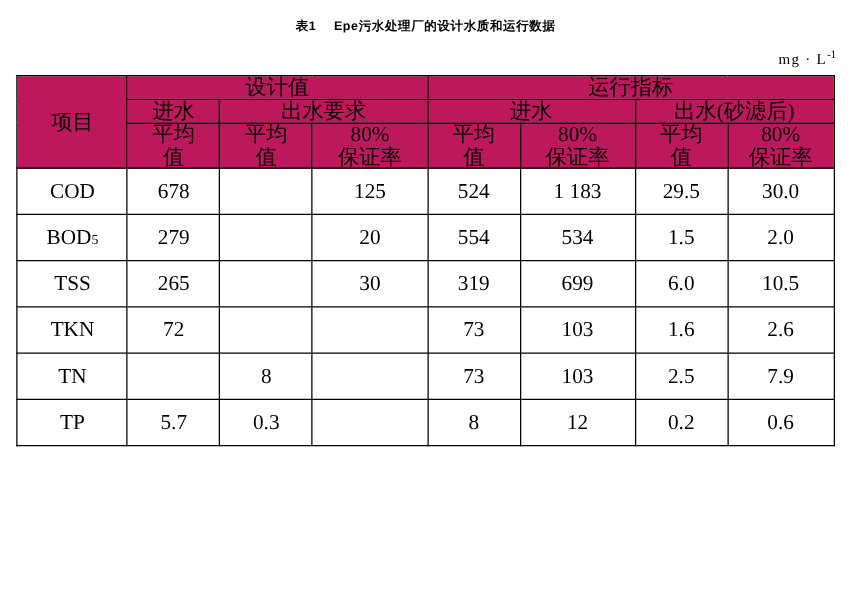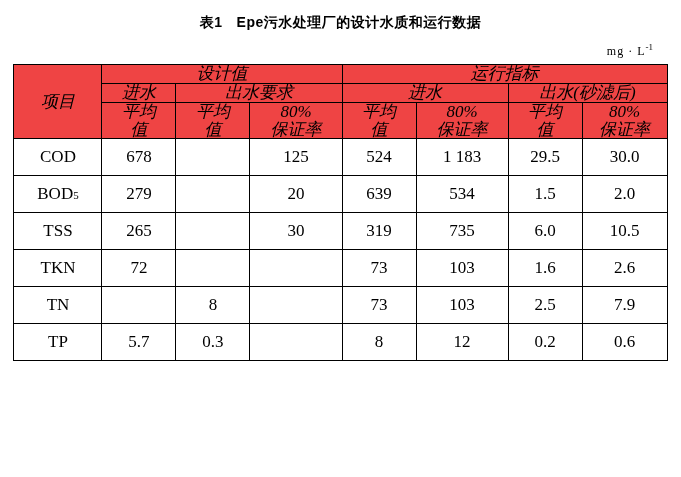--- a/index.html
+++ b/index.html
@@ -16,32 +16,32 @@
     overflow: hidden;
   }
   .page {
     width: 681px;
     height: 477px;
     position: relative;
     box-sizing: border-box;
   }
   .caption {
     text-align: center;
-    font-size: 14px;
+    font-size: 10px;
     font-weight: bold;
     font-family: "Liberation Sans", "DejaVu Sans", sans-serif;
     padding-top: 14px;
     letter-spacing: 0.5px;
   }
   .caption .cap-num {
     margin-right: 14px;
   }
   .unit-line {
     text-align: right;
-    padding-right: 28px;
+    padding-right: 12px;
     padding-top: 10px;
     font-size: 12px;
     font-family: "Liberation Serif", "DejaVu Serif", serif;
     height: 16px;
     margin-left: 28px;
   }
   .unit-line .unit {
     letter-spacing: 1px;
   }
   .unit-line sup {
@@ -58,22 +58,21 @@
     border: 1px solid #000000;
     text-align: center;
     vertical-align: middle;
     font-size: 17px;
     font-weight: normal;
     font-family: "Liberation Serif", "DejaVu Serif", serif;
     padding: 0;
     line-height: 1.05;
   }
   table.data thead td {
-    background: #ef4444;
-    font-style: italic;
+    background: #be185d;
   }
   .outer-top  { border-top-width: 2px; }
   .outer-left { border-left-width: 2px; }
   .outer-right{ border-right-width: 2px; }
   .outer-bot  { border-bottom-width: 2px; }
   .hdr-item { font-size: 17px; margin-top: 48px; }
   .hdr-big  { font-size: 17px; }
   .two-line { line-height: 1.12; }
   .rowlabel { font-size: 17px; }
   .rowlabel sub { font-size: 11px; vertical-align: baseline; }
@@ -156,32 +155,32 @@
         <td class="thick-sep">524</td>
         <td>1 183</td>
         <td>29.5</td>
         <td class="outer-right">30.0</td>
       </tr>
       <tr>
         <td class="rowlabel outer-left"><span>BOD</span><sub>5</sub></td>
         <td>279</td>
         <td></td>
         <td>20</td>
-        <td class="thick-sep">639</td>
+        <td class="thick-sep">554</td>
         <td>534</td>
         <td>1.5</td>
         <td class="outer-right">2.0</td>
       </tr>
       <tr>
         <td class="rowlabel outer-left"><span>TSS</span><sub></sub></td>
         <td>265</td>
         <td></td>
         <td>30</td>
         <td class="thick-sep">319</td>
-        <td>735</td>
+        <td>699</td>
         <td>6.0</td>
         <td class="outer-right">10.5</td>
       </tr>
       <tr>
         <td class="rowlabel outer-left"><span>TKN</span><sub></sub></td>
         <td>72</td>
         <td></td>
         <td></td>
         <td class="thick-sep">73</td>
         <td>103</td>

